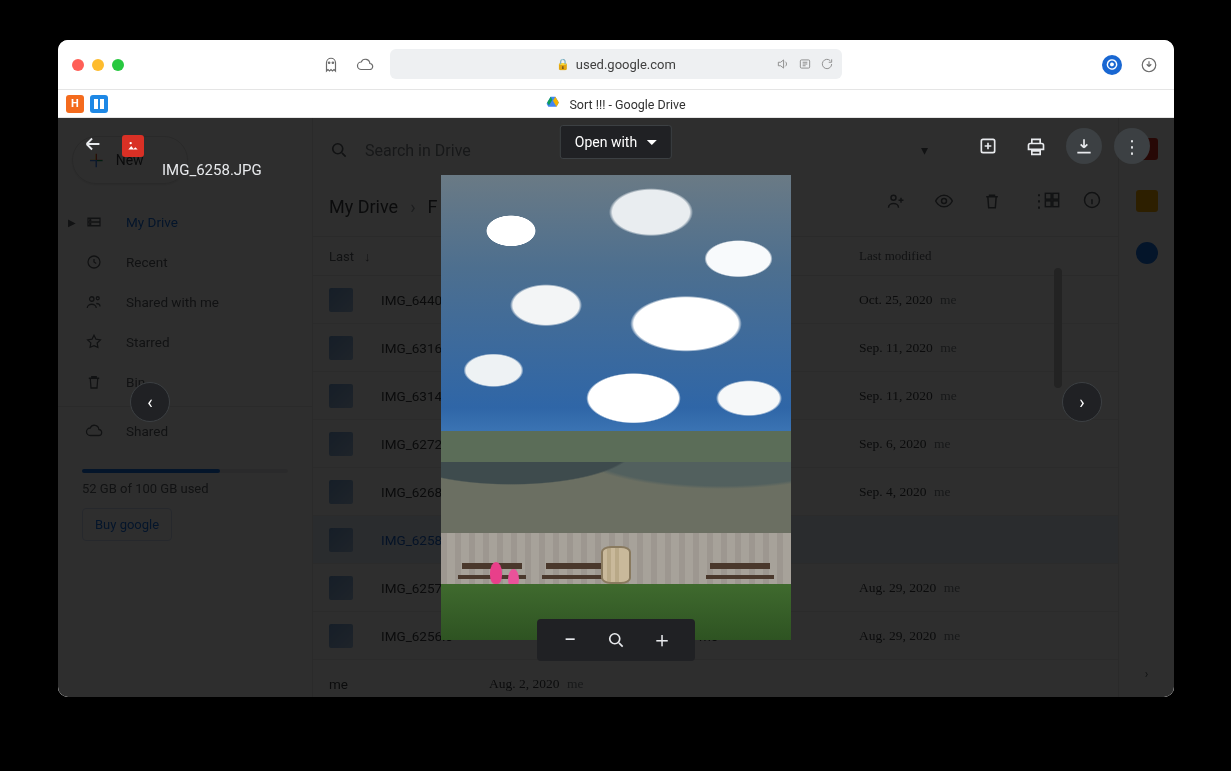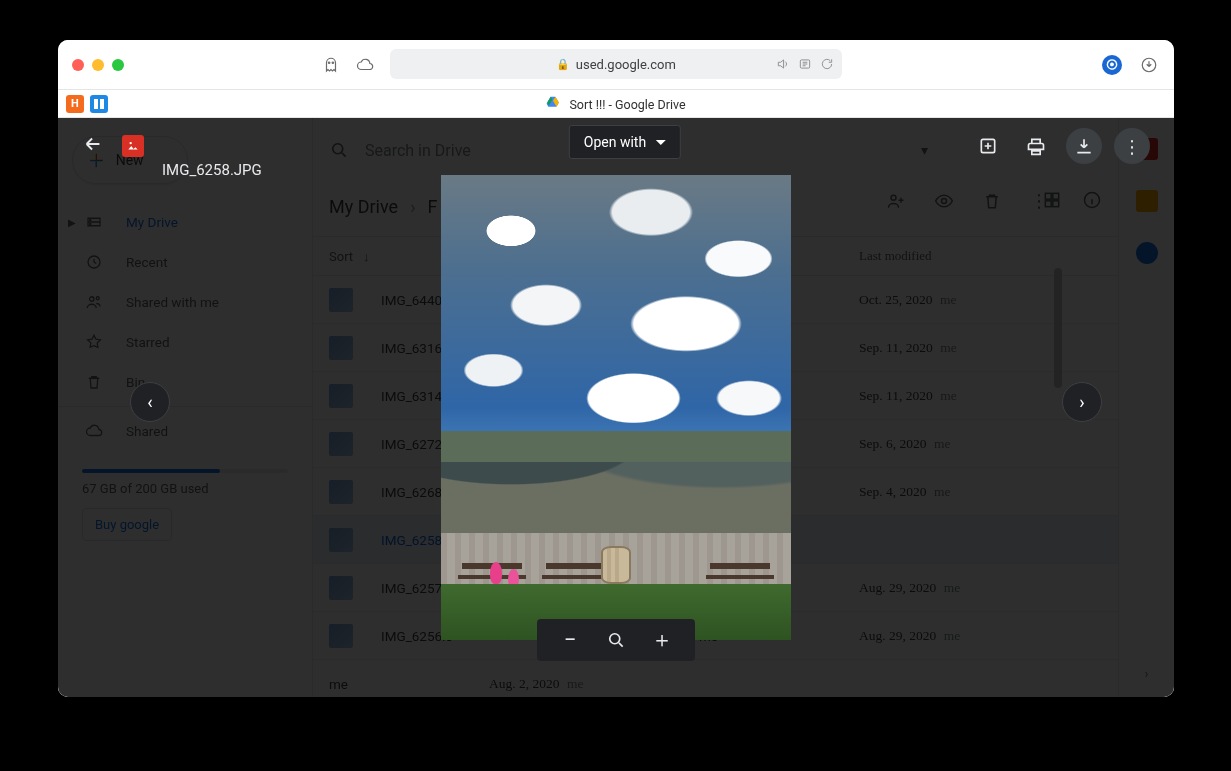--- a/index.html
+++ b/index.html
@@ -183,21 +183,20 @@
   .file-icon{width:22px;height:22px;background:#d93025;border-radius:3px;display:flex;align-items:center;justify-content:center;}
   .file-icon svg{width:14px;height:14px;fill:#fff;}
   .viewer-title{color:#e8eaed;font-size:15px;margin-top:48px;}
 
   .open-with{
     position:absolute;left:50%;transform:translateX(-50%);top:85px;
     background:#202124;color:#fff;font-size:14px;
     padding:8px 14px;border-radius:3px;
     display:flex;align-items:center;gap:10px;
     border:1px solid #3c4043;
-    margin-left:9px;
   }
   .open-with::after{content:'';border-left:5px solid transparent;border-right:5px solid transparent;border-top:5px solid #fff;}
 
   .viewer-actions{
     position:absolute;right:24px;top:88px;
     display:flex;gap:12px;align-items:center;
   }
   .va-btn{width:36px;height:36px;display:flex;align-items:center;justify-content:center;border-radius:50%;}
   .va-btn svg{width:20px;height:20px;stroke:#e8eaed;fill:none;stroke-width:2}
   .va-btn.active{background:#3c4043;}
@@ -412,21 +411,21 @@
             <svg viewBox="0 0 24 24">
               <path d="M7 18a5 5 0 0 1 0-10 6 6 0 0 1 11.5 2A4 4 0 0 1 18 18z"></path>
             </svg>
           </span>
         <span>Shared</span>
       </div>
       <div class="storage-block">
         <div class="storage-bar">
             <div style="width:67%"></div>
           </div>
-        <div>67 GB of 200 GB used</div>
+        <div>52 GB of 100 GB used</div>
         <div class="buy-btn">Buy google</div>
       </div>
     </div>
 
     <div class="main">
       <div class="topbar">
         <div class="search-wrap">
           <svg viewBox="0 0 24 24">
               <circle cx="10.5" cy="10.5" r="6"></circle>
               <path d="M20 20l-4.5-4.5"></path>
@@ -465,21 +464,21 @@
             <rect x="13" y="13" width="7" height="7"></rect>
           </svg>
         <svg viewBox="0 0 24 24">
             <circle cx="12" cy="12" r="9"></circle>
             <path d="M12 8h.01M11 12h1v5"></path>
           </svg>
       </div>
 
       <div class="list-head">
         <div class="col-name">
-          <span>Sort</span>
+          <span>Last</span>
           <span>↓</span>
         </div>
         <div class="col-owner"><span>r</span></div>
         <div class="col-mod"><span>Last modified</span></div>
       </div>
 
       <div id="file-rows">
           <div class="row">
             <div class="col-name">
               <div class="thumb"></div>

